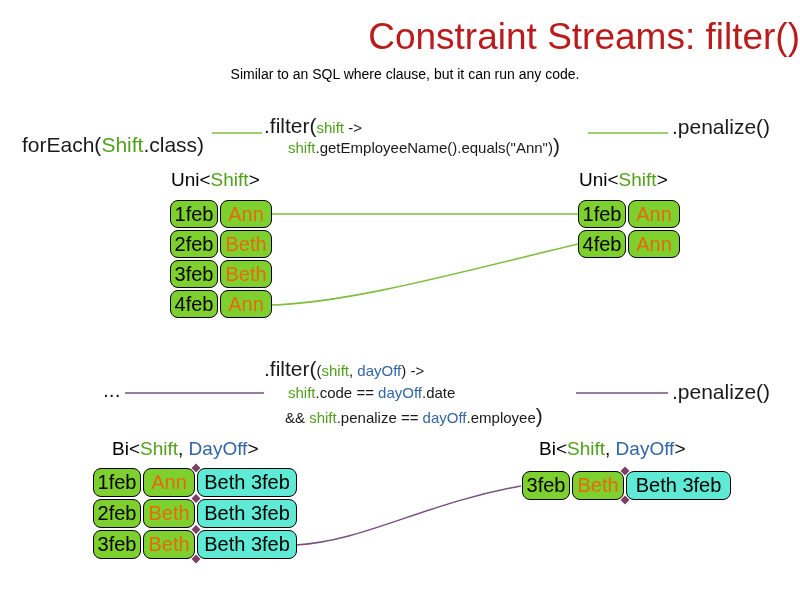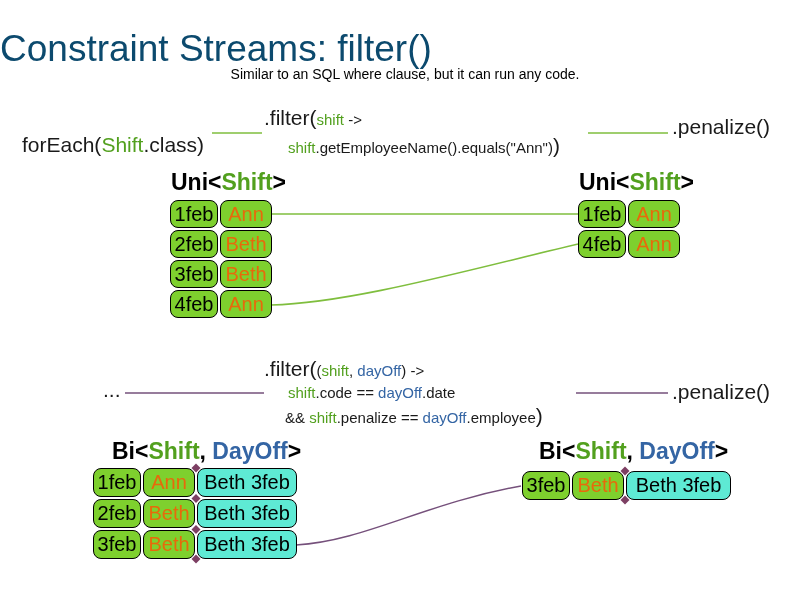--- a/index.html
+++ b/index.html
@@ -1,27 +1,27 @@
 <!DOCTYPE html>
 <html><head>
 <meta charset="utf-8">
 <style>
   html,body{margin:0;padding:0;background:#fff;}
   .slide{
     position:relative;width:800px;height:600px;background:#ffffff;overflow:hidden;
     font-family:"Liberation Sans","DejaVu Sans",sans-serif;color:#1a1a1a;
   }
   .abs{position:absolute;}
-  .title{top:28px;left:0;width:800px;text-align:left;font-size:37px;letter-spacing:0;color:#0c4a6e;}
+  .title{top:16px;left:0;width:800px;text-align:right;font-size:37px;letter-spacing:0;color:#b91c1c;}
   .subtitle{top:66px;left:5px;width:800px;text-align:center;font-size:14px;color:#000;}
   .code{font-size:21px;white-space:pre;color:#1a1a1a;}
   .sm{font-size:15px;}
   .grn{color:#52a01e;}
   .blu{color:#3465a4;}
-  .theader{font-size:23px;white-space:pre;color:#000;font-weight:bold;}
+  .theader{font-size:19px;white-space:pre;color:#000;}
   .trow{position:absolute;display:flex;gap:2px;}
   .cell{
     box-sizing:border-box;border:1.6px solid #000;border-radius:8px;
     display:flex;align-items:center;justify-content:center;
     font-size:20px;color:#000;white-space:pre;
   }
   .h28 .cell{height:28px;}
   .h29 .cell{height:29px;}
   .cell.green{background:#7ed02e;}
   .cell.blue{background:#5eead4;}
@@ -50,21 +50,21 @@
     <path d="M196,554.5 l4.5,4.5 -4.5,4.5 -4.5,-4.5 z" fill="#7d3f63"></path>
     <path d="M625,466.5 l4.5,4.5 -4.5,4.5 -4.5,-4.5 z" fill="#7d3f63"></path>
     <path d="M625,495.5 l4.5,4.5 -4.5,4.5 -4.5,-4.5 z" fill="#7d3f63"></path>
   </svg>
 
   <div class="abs title">Constraint Streams: filter()</div>
   <div class="abs subtitle">Similar to an SQL where clause, but it can run any code.</div>
 
   <div class="abs code" style="left:22px;top:115px;margin-top:18px;"><span>forEach(</span><span class="grn">Shift</span><span>.class)</span></div>
 
-  <div class="abs code" style="left:264px;top:106px;text-align:right;"><span>.filter(</span><span class="sm grn">shift</span><span class="sm"> -&gt;</span></div>
+  <div class="abs code" style="left:264px;top:114px;text-align:right;"><span>.filter(</span><span class="sm grn">shift</span><span class="sm"> -&gt;</span></div>
 
   <div class="abs code sm" style="left:288px;top:134px;"><span class="grn">shift</span><span>.getEmployeeName().equals("Ann")</span><span style="font-size:21px;">)</span></div>
 
   <div class="abs code" style="left:672px;top:115px;">.penalize()</div>
 
   <div class="abs theader" style="left:171px;top:169px;"><span>Uni&lt;</span><span class="grn">Shift</span><span>&gt;</span></div>
 
   <div class="trow h28" style="left:170px;top:200px;">
     <div class="cell green date">1feb</div>
     <div class="cell green name orange">Ann</div>

